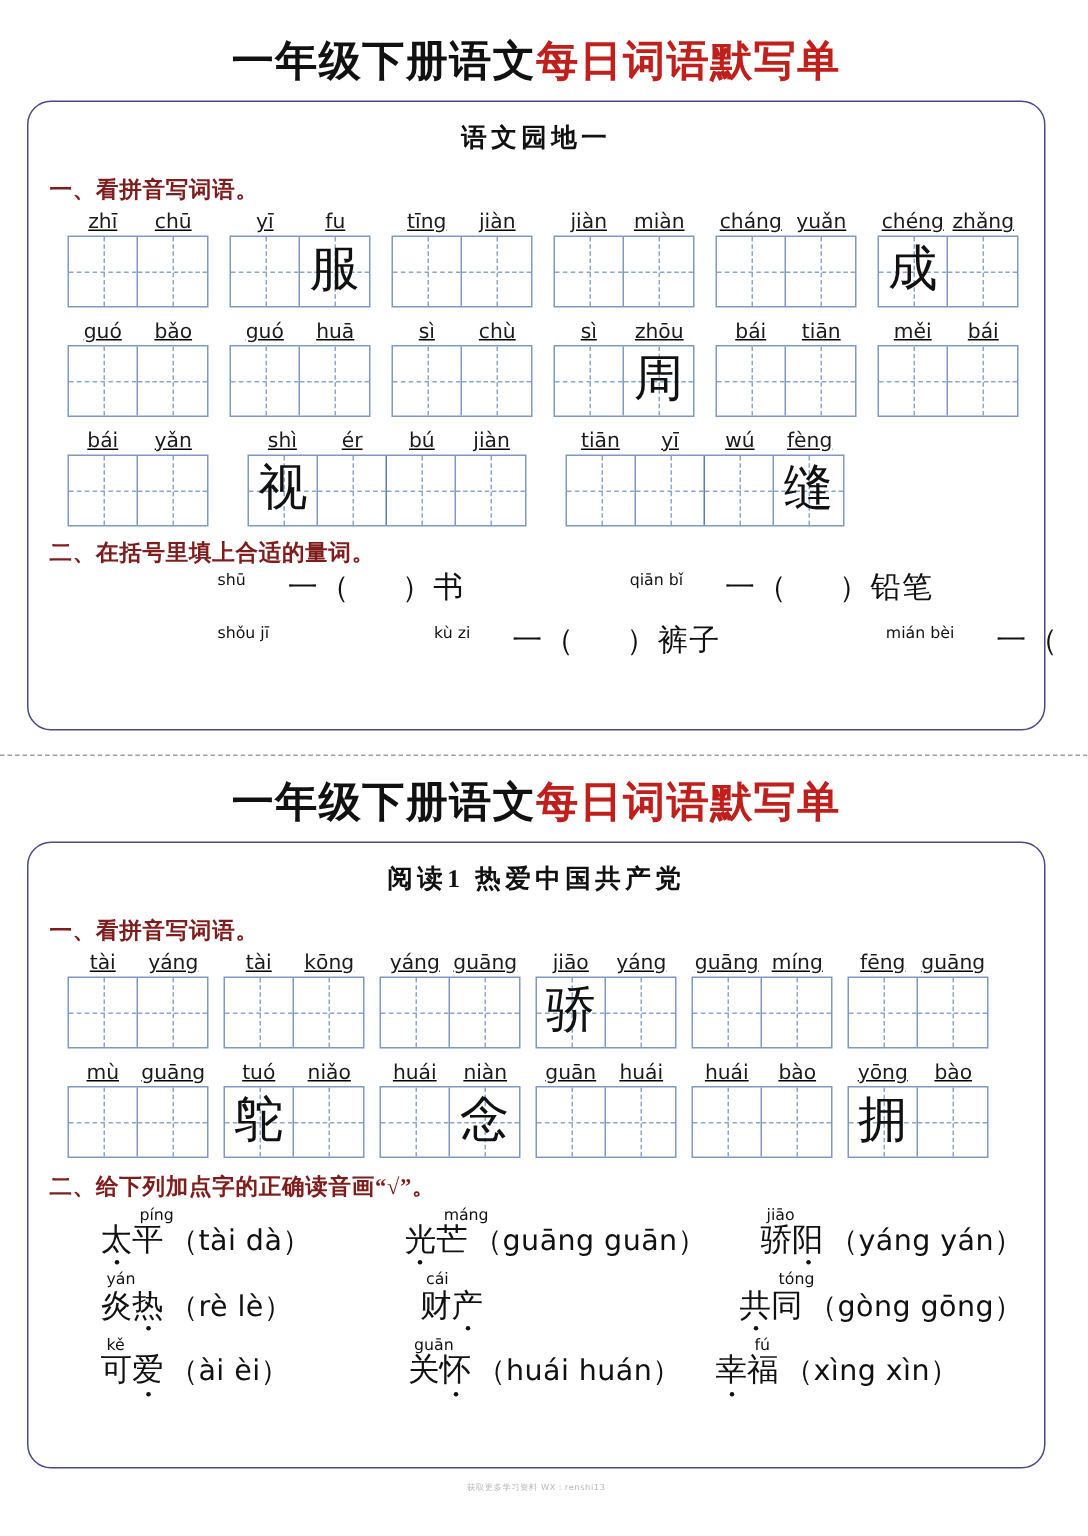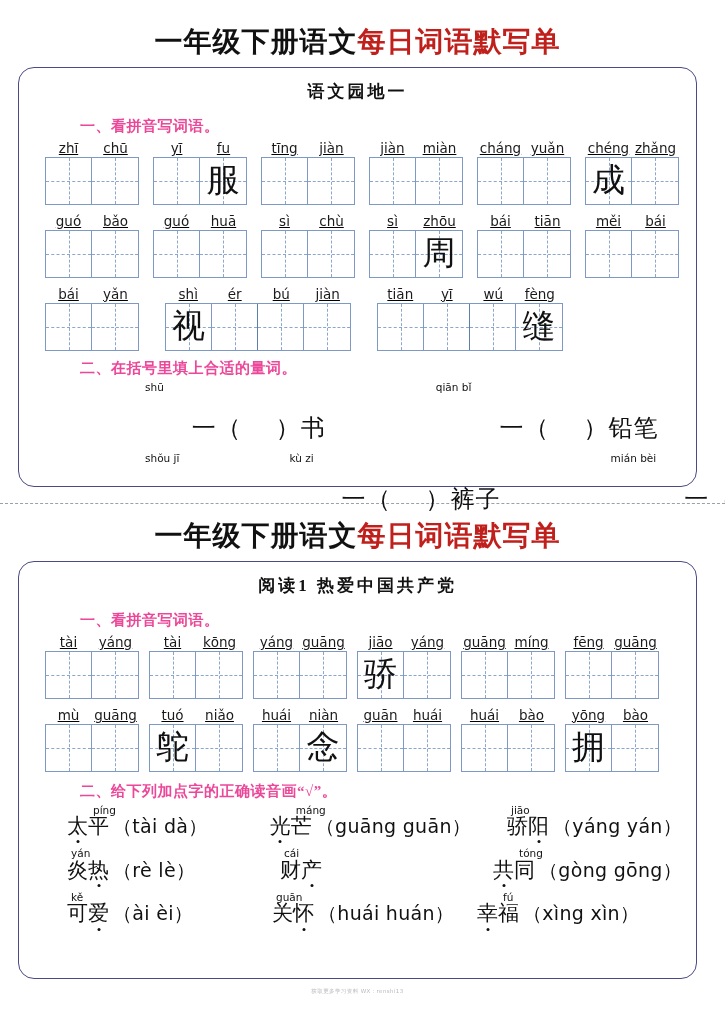--- a/index.html
+++ b/index.html
@@ -37,25 +37,24 @@
   .card-title{
     text-align:center;
     font-size:17px;
     font-weight:bold;
     color:#111;
     letter-spacing:3px;
     font-family:"Liberation Serif","DejaVu Serif",serif;
   }
   .q-label{
     font-size:15px;
-    color:#ec4899;
+    color:#7f1d1d;
     font-weight:600;
     letter-spacing:0.5px;
     font-family:"Liberation Serif","DejaVu Serif",serif;
-    margin-left:47px;
   }
   
   .grid-row{
     display:flex;
     align-items:flex-end;
   }
   .word-group{
     display:flex;
     flex-direction:column;
     text-decoration:underline;
@@ -110,27 +109,26 @@
   .mw-row{display:flex;}
   .mw-item{display:flex;flex-direction:row;justify-content:space-between;gap:28px;}
   .mw-py{
     font-family:"DejaVu Sans","Liberation Sans",sans-serif;
     font-size:10.5px;
     color:#111;
     line-height:1;
     white-space:nowrap;
   }
   .mw-text{
-    font-family:Liberation Sans, sans-serif;
-    font-size:24px;
+    font-family:Liberation Mono, monospace;
+    font-size:20px;
     color:#111;
     white-space:nowrap;
     letter-spacing:1px;
     line-height:1.15;
-    margin-top:32px;
   }
   
   .pick-row{display:flex;}
   .pick-item{display:flex;flex-direction:column;}
   .pick-py{
     font-family:"DejaVu Sans","Liberation Sans",sans-serif;
     font-size:10.5px;
     color:#111;
     line-height:1;
     white-space:nowrap;

